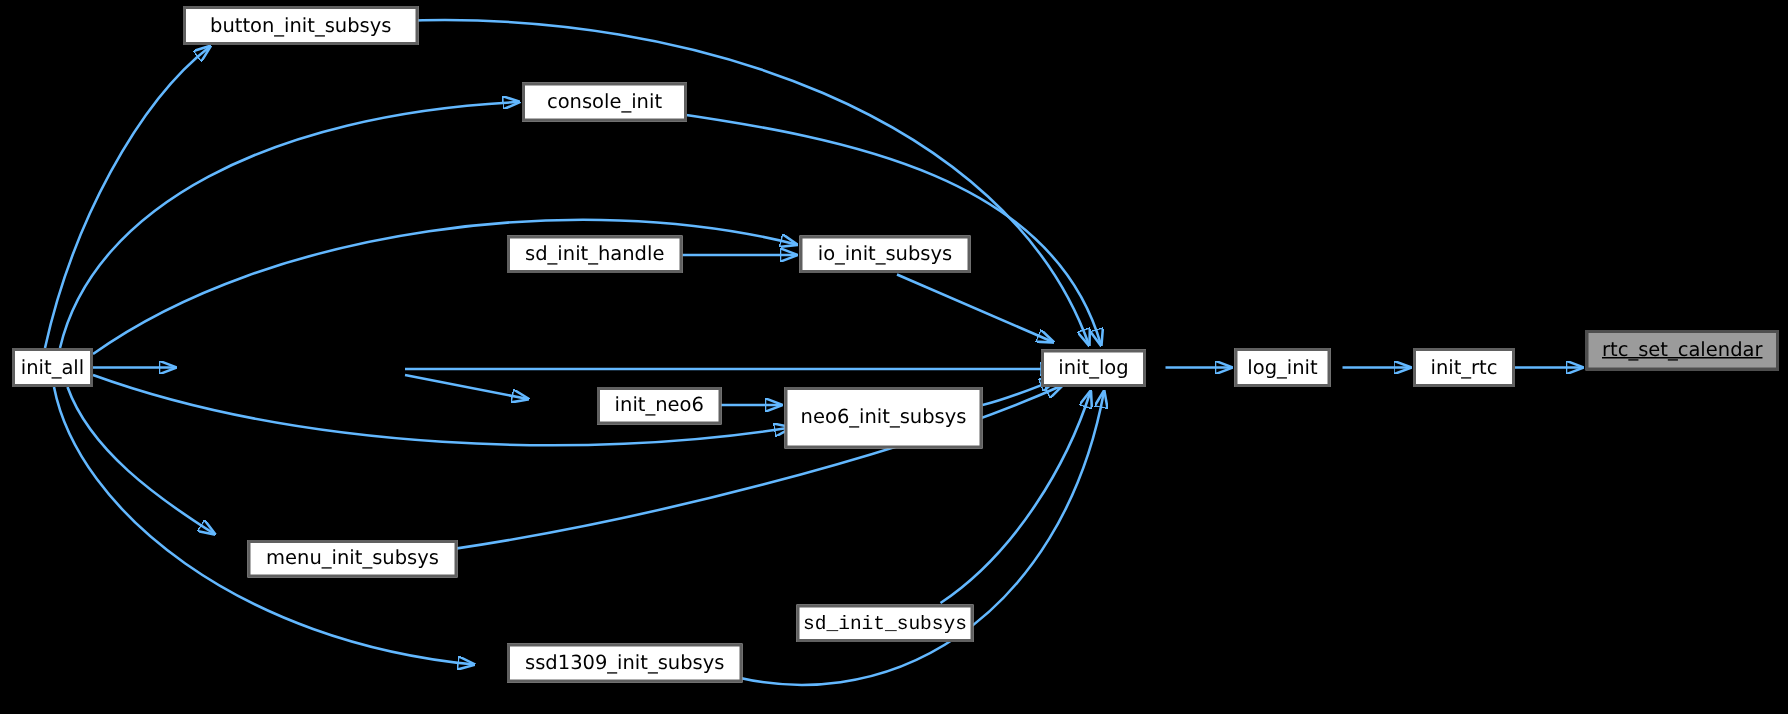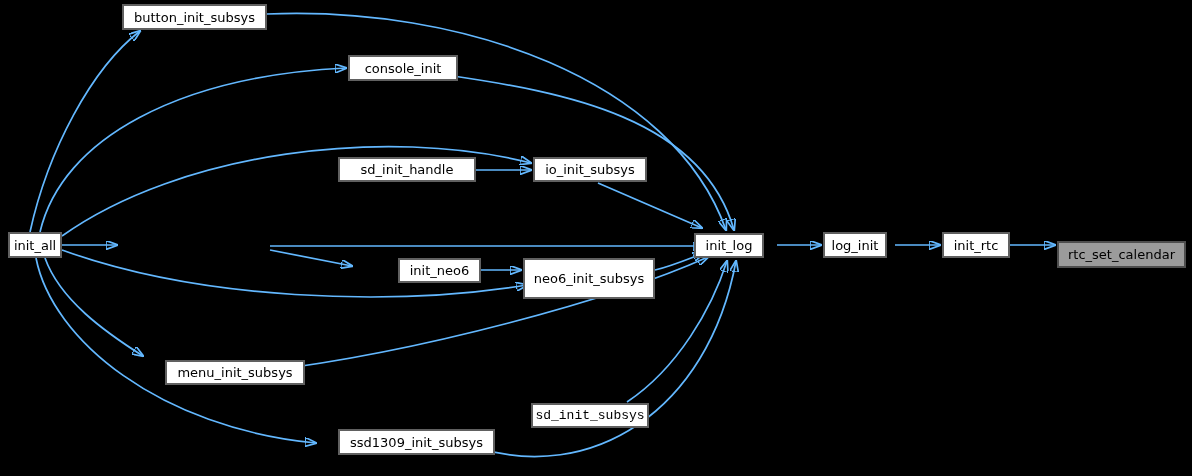--- a/index.html
+++ b/index.html
@@ -76,40 +76,40 @@
     <path d="M 265,371 C 420,352 612,300 708,257" marker-end="url(#arrow)"></path>
     <path d="M 627,402 C 678,368 712,308 727,261" marker-end="url(#arrow)"></path>
     <path d="M 475,447 C 590,484 708,412 736,261" marker-end="url(#arrow)"></path>
     <path d="M 777,245 L 821,245" marker-end="url(#arrow)"></path>
     <path d="M 895,245 L 940,245" marker-end="url(#arrow)"></path>
     <path d="M 1010,245 L 1055,245" marker-end="url(#arrow)"></path>
   </svg>
 
   <div class="node" style="left:8px;   top:232px; width:54px;  height:26px;">init_all</div>
 
-  <div class="node" style="left:122px; top:4px;   width:145px; height:26px;">button_init_subsys</div>
+  <div class="node" style="left:122px; top:4px;   width:157px; height:26px;">button_init_subsys</div>
 
   <div class="node" style="left:348px; top:55px;  width:110px;  height:26px;">console_init</div>
 
-  <div class="node" style="left:338px; top:157px; width:138px; height:25px;">sd_init_handle</div>
+  <div class="node" style="left:338px; top:157px; width:117px; height:25px;">sd_init_handle</div>
 
   <div class="node" style="left:533px; top:157px; width:114px; height:25px;">io_init_subsys</div>
 
 
   <div class="node" style="left:355px; top:258px; width:83px;  height:25px;margin-left:43px;">init_neo6</div>
 
   <div class="node" style="left:523px; top:258px; width:132px; height:41px;">neo6_init_subsys</div>
 
   <div class="node" style="left:125px; top:360px; width:140px; height:25px;margin-left:40px;">menu_init_subsys</div>
 
   <div class="node" style="left:531px; top:403px; width:118px; height:25px;font-family:Liberation Mono, monospace;">sd_init_subsys</div>
 
   <div class="node" style="left:318px; top:429px; width:157px; height:26px;margin-left:20px;">ssd1309_init_subsys</div>
 
   <div class="node" style="left:694px; top:233px; width:70px;  height:25px;">init_log</div>
 
   <div class="node" style="left:823px; top:232px; width:64px;  height:26px;">log_init</div>
 
   <div class="node" style="left:942px; top:232px; width:68px;  height:26px;">init_rtc</div>
 
-  <div class="node node--highlight" style="left:1057px; top:241px; width:129px; height:27px;">rtc_set_calendar</div>
+  <div class="node node--highlight" style="left:1057px; top:220px; width:129px; height:27px;text-decoration:underline;">rtc_set_calendar</div>
 
 </div>
 
 </body></html>

